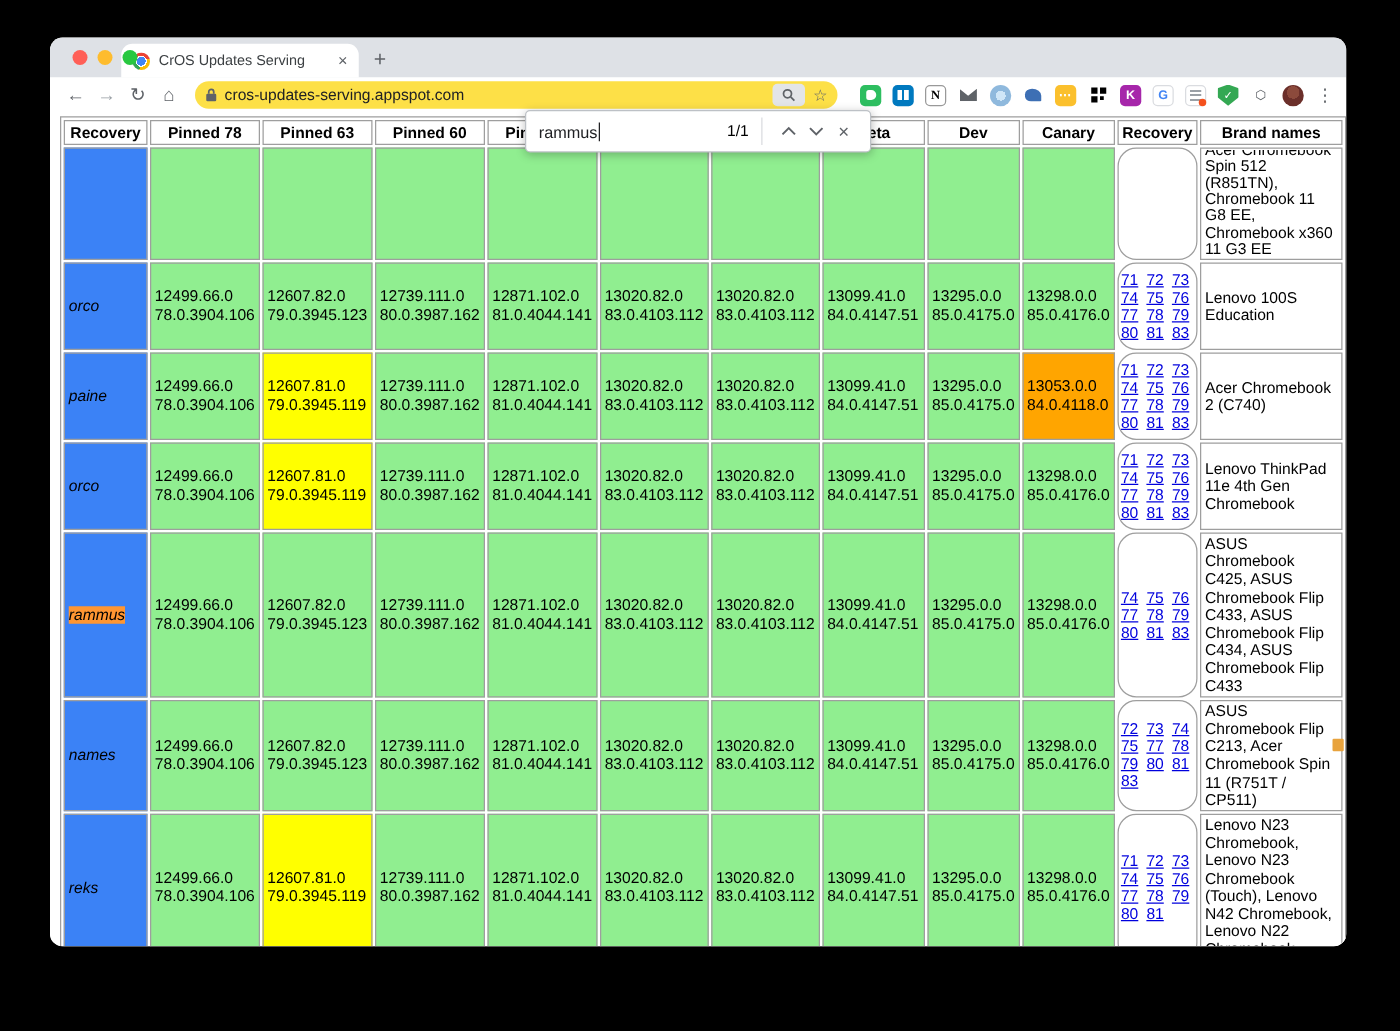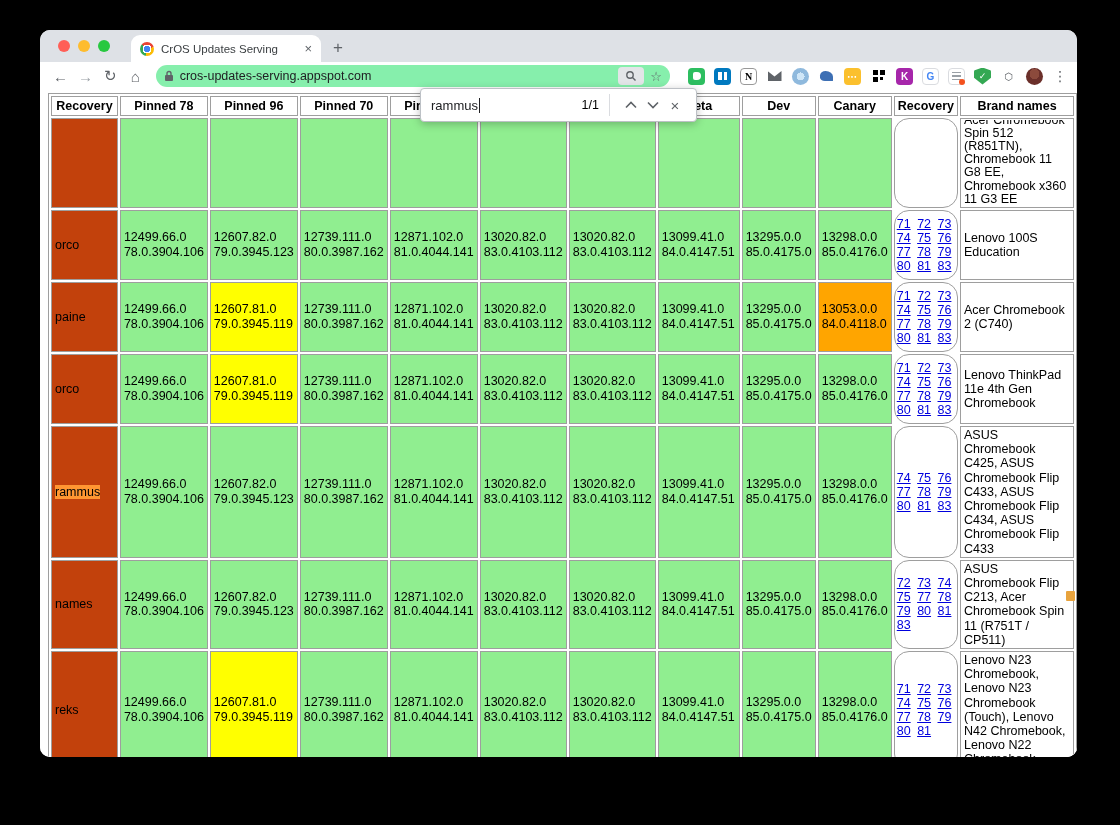--- a/index.html
+++ b/index.html
@@ -6,33 +6,33 @@
   html,body { width:1120px; height:825px; background:#000; font-family:"Liberation Sans",sans-serif; }
   #stage { position:relative; width:1120px; height:825px; background:#000; overflow:hidden; }
 
   
   #window { position:absolute; left:40px; top:30px; width:1037px; height:727px;
             border-radius:10px; overflow:hidden; background:#fff; box-shadow:0 8px 30px rgba(0,0,0,.6); }
   #tabstrip { height:32px; background:#dee1e6; display:flex; align-items:flex-end; }
   .traffic { position:absolute; top:10px; left:18px; display:flex; gap:8px; }
   .light { width:12px; height:12px; border-radius:50%; }
   .light.red{background:#ff5f57;} .light.yellow{background:#febc2e;} .light.green{background:#28c840;}
-  #tab { margin-left:91px; width:190px; height:27px; background:#fff; border-radius:9px 9px 0 0;
+  #tab { margin-left:57px; width:190px; height:27px; background:#fff; border-radius:9px 9px 0 0;
          display:flex; align-items:center; gap:7px; padding:0 9px; }
   .chrome-logo { width:14px; height:14px; border-radius:50%; flex:0 0 14px;
      background: radial-gradient(circle at 50% 50%, #4285f4 0 3.5px, #fff 3.5px 4.5px, rgba(0,0,0,0) 4.5px),
                  conic-gradient(from -45deg, #ea4335 0 33%, #fbbc05 33% 66%, #34a853 66% 100%); }
   #tab .title { font-size:11.5px; color:#3c4043; white-space:nowrap; overflow:hidden; flex:1; }
   .tab-close { font-size:13px; color:#5f6368; line-height:1; cursor:default; }
   .new-tab { font-size:17px; color:#5f6368; margin-left:12px; padding-bottom:4px; }
 
   #toolbar { height:28px; background:#fff; display:flex; align-items:center; padding:0 10px; gap:4px; }
   .navicon { font-size:15px; color:#5f6368; width:22px; text-align:center; }
   .navicon.dim { color:#9aa0a6; }
-  #omnibox { width:540px; height:22px; background:#86efac; border-radius:11px; margin-left:6px;
+  #omnibox { width:540px; height:22px; background:#fde047; border-radius:11px; margin-left:6px;
              display:flex; align-items:center; padding:0 8px; gap:6px; }
   #omnibox .url { font-size:12.5px; color:#202124; flex:1; }
   .chip { background:#e3e5e8; border-radius:4px; width:26px; height:18px; display:flex; align-items:center; justify-content:center; }
   .ext-row { display:flex; align-items:center; gap:9px; margin-left:14px; }
   .ext { width:17px; height:17px; border-radius:4px; position:relative; display:flex; align-items:center; justify-content:center; font-size:10px; }
   .ext.evernote{background:#2dbe60;} .ext.evernote:after{content:""; width:8px;height:8px;background:#fff;border-radius:2px 50% 50% 2px;}
   .ext.trello{background:#0079bf;} .ext.trello:after{content:""; width:9px;height:8px;
       background:linear-gradient(90deg,#fff 0 3.5px,rgba(0,0,0,0) 3.5px 5.5px,#fff 5.5px 9px);}
   .ext.notion{background:#fff; border:1px solid #999; color:#000; font-weight:bold; font-family:"Liberation Serif",serif;}
   .ext.gmail{background:none;} .ext.gmail:after{content:""; width:14px;height:10px;background:#5f6368;
@@ -68,21 +68,21 @@
   #findbar .sep { width:1px; height:22px; background:#dadce0; margin:0 10px; }
   .find-btn { color:#5f6368; width:22px; height:22px; display:flex; align-items:center; justify-content:center; }
 
   
   #page { position:relative; width:100%; height:667px; background:#fff; overflow:hidden; }
   table { border-collapse:separate; border-spacing:2px; margin:3px 0 0 8px; background:#fff; border:1px solid #9e9e9e; }
   th, td { border:1px solid #9e9e9e; font-size:12.5px; color:#000; padding:1px 3px; vertical-align:middle; }
   th { font-weight:bold; text-align:center; white-space:nowrap; padding:2px 3px; }
   td.ver { line-height:1.18; white-space:nowrap; }
   td.ver.green { background:#90ee90; } td.ver.yellow { background:#ffff00; } td.ver.orange { background:#ffa500; }
-  td.codename { background:#c2410c; }
+  td.codename { background:#3b82f6;font-style:italic; }
   span.find-hl { background:#ff9632; }
   td.recovery { line-height:1.12; padding:6px 2px;border-radius:15px; }
   td.recovery a { color:#0000dd; text-decoration:underline; margin-right:3px; }
   td.brand { line-height:14.2px; font-size:12.5px; }
   .clipwrap { height:86px; overflow:hidden; display:flex; align-items:flex-end; line-height:13.2px; }
 
   
   #scroll-marker { position:absolute; right:2px; top:501px; width:9px; height:10px; background:#e8a33d; border-radius:1px; z-index:40; }
 </style>
 </head>
@@ -158,22 +158,22 @@
             <col style="width:83px">
           <col style="width:73px">
             <col style="width:69px">
             <col style="width:63px">
             <col style="width:146px">
         </colgroup>
         <thead>
             <tr id="header-row">
               <th>Recovery</th>
               <th>Pinned 78</th>
-              <th>Pinned 96</th>
-              <th>Pinned 70</th>
+              <th>Pinned 63</th>
+              <th>Pinned 60</th>
               <th>Pinned 81</th>
               <th>Pinned 82</th>
               <th>Stable</th>
               <th>Beta</th>
               <th>Dev</th>
               <th>Canary</th>
               <th>Recovery</th>
               <th>Brand names</th>
             </tr>
           </thead>

